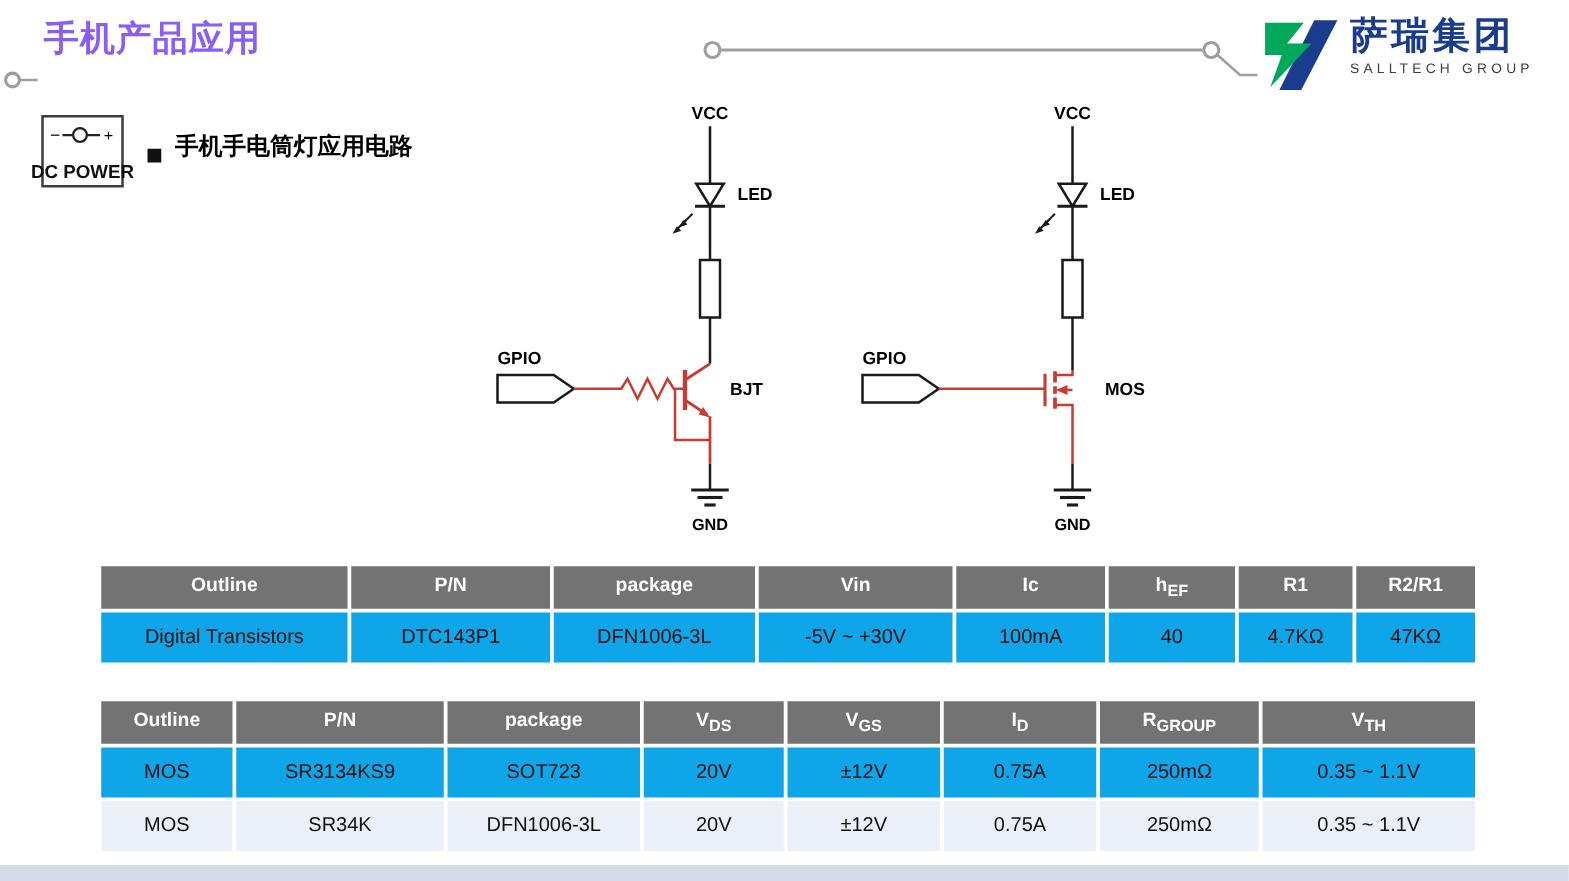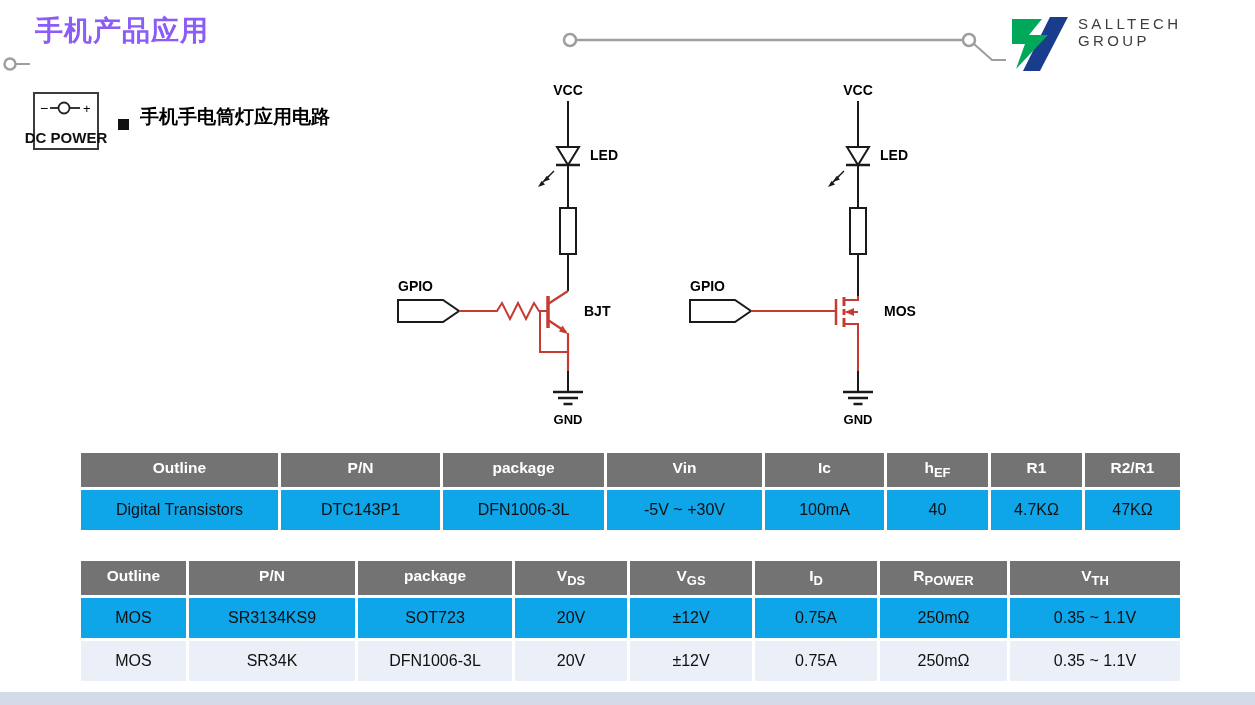--- a/index.html
+++ b/index.html
@@ -14,21 +14,21 @@
     position:absolute; left:35px; top:12px;
     font-size:28px; font-weight:bold; color:#8b5cf6; letter-spacing:1px;
   }
   .decor-svg { position:absolute; left:0; top:0; }
 
   
   .logo { position:absolute; left:1010px; top:12px; display:flex; align-items:flex-start; }
   .logo-mark { width:62px; height:62px; }
   .logo-texts { margin-left:8px; display:flex; flex-direction:column; }
   .logo-cn { font-size:30px; font-weight:bold; color:#1A3C8C; letter-spacing:3px; line-height:34px; }
-  .logo-en { font-size:15px; color:#3d3d3d; letter-spacing:3.4px; margin-top:3px; }
+  .logo-en { font-size:11px; color:#3d3d3d; letter-spacing:3.4px; margin-top:3px; }
 
   
   .dc-power-box {
     position:absolute; left:33px; top:92px; width:66px; height:58px;
     border:2px solid #3c3c3c; box-sizing:border-box; background:#fff;
     display:flex; flex-direction:column; align-items:center; justify-content:space-between;
     padding:3px 1px 2px 1px;
   }
   .dc-power-label { font-size:15px; font-weight:bold; color:#111; white-space:nowrap; }
 
@@ -76,20 +76,21 @@
 </svg>
 
 <div class="slide-title">手机产品应用</div>
 
 <div class="logo">
   <svg class="logo-mark" viewBox="0 0 60 60">
     <polygon points="40,4 58,4 30,58 13,58" fill="#1A3C8C"></polygon>
     <polygon points="2,6 32,6 19,22 38,22 6,56 15,31 2,31" fill="#00A859"></polygon>
   </svg>
   <div class="logo-texts">
+    <div class="logo-cn">萨瑞集团</div>
     <div class="logo-en">SALLTECH GROUP</div>
   </div>
 </div>
 
 <div class="dc-power-box">
   <svg width="56" height="22" viewBox="0 0 56 22">
     <text x="2" y="16" font-size="14" font-family="Liberation Sans, sans-serif">−</text>
     <line x1="12" y1="11" x2="20" y2="11" stroke="#222" stroke-width="1.8"></line>
     <circle cx="26" cy="11" r="5.5" fill="none" stroke="#222" stroke-width="1.8"></circle>
     <line x1="31.5" y1="11" x2="42" y2="11" stroke="#222" stroke-width="1.8"></line>
@@ -239,21 +240,21 @@
       <col style="width:173px">
   </colgroup>
   <thead>
     <tr>
       <th><span>Outline</span><sub></sub></th>
       <th><span>P/N</span><sub></sub></th>
       <th><span>package</span><sub></sub></th>
       <th><span>V</span><sub>DS</sub></th>
       <th><span>V</span><sub>GS</sub></th>
       <th><span>I</span><sub>D</sub></th>
-      <th><span>R</span><sub>POWER</sub></th>
+      <th><span>R</span><sub>GROUP</sub></th>
       <th><span>V</span><sub>TH</sub></th>
     </tr>
   </thead>
   <tbody>
     <tr class="row-a">
       <td>MOS</td>
       <td>SR3134KS9</td>
       <td>SOT723</td>
       <td>20V</td>
       <td>±12V</td>

